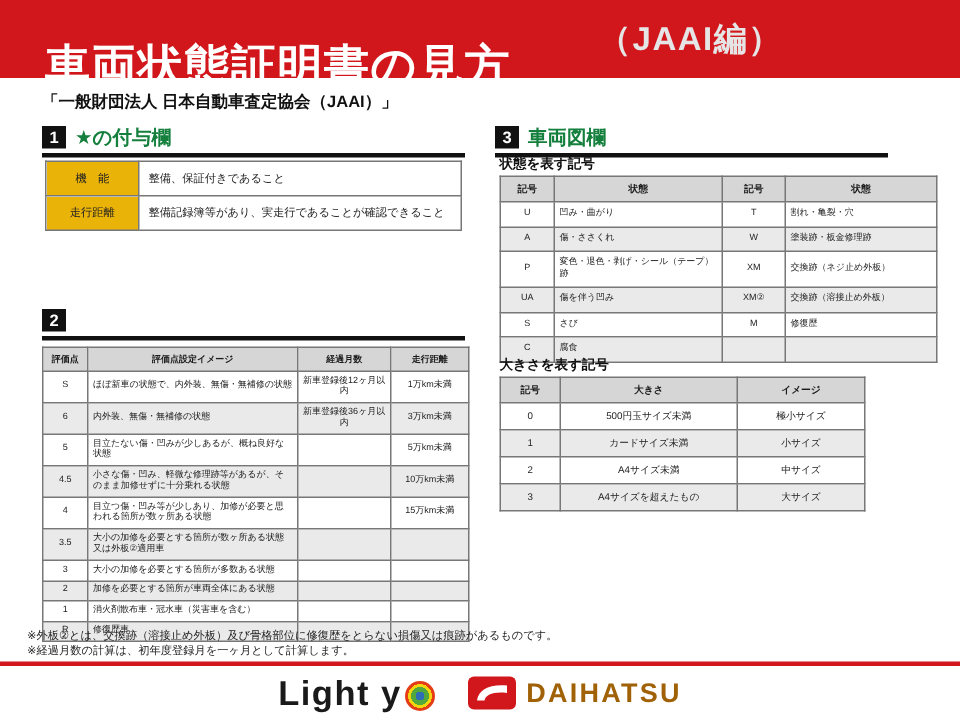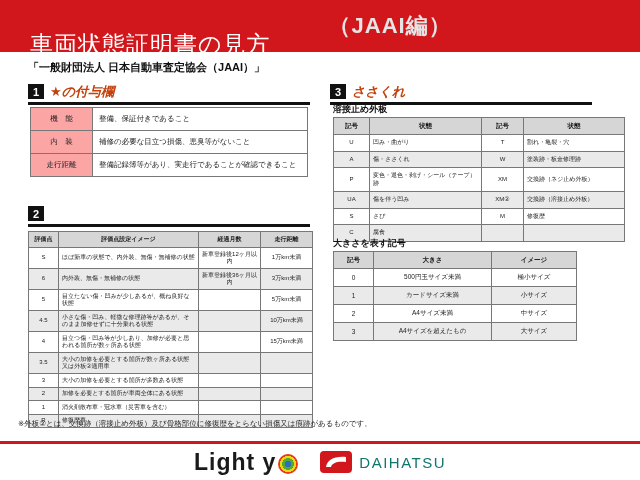--- a/index.html
+++ b/index.html
@@ -2,43 +2,43 @@
 <html><head>
 <meta charset="utf-8">
 <style>
   html,body{margin:0;padding:0;}
   body{width:640px;height:480px;background:#ffffff;position:relative;overflow:hidden;
        font-family:"Liberation Sans","DejaVu Sans",sans-serif;color:#1a1a1a;}
 
   
   .header-bar{position:absolute;left:0;top:0;width:640px;height:52px;background:#d2171c;
               display:flex;align-items:center;box-sizing:border-box;padding:0 20px 0 30px;}
-  .header-title{color:#fff;font-size:23px;font-weight:normal;letter-spacing:1px;margin-top:37px;}
+  .header-title{color:#fff;font-size:30px;font-weight:bold;letter-spacing:1px;margin-top:37px;}
   .header-edition{color:#e5e5e5;font-size:22px;font-weight:bold;margin-left:58px;letter-spacing:1px;}
 
   .subtitle{position:absolute;left:8px;top:60px;font-size:11px;font-weight:bold;color:#111;margin-left:20px;}
 
   
   .sec-header{position:absolute;display:flex;align-items:flex-end;gap:6px;
               border-bottom:3px solid #111;padding-bottom:3px;box-sizing:border-box;}
   .sec-num{min-width:16px;height:15px;background:#111;color:#fff;font-size:11px;font-weight:bold;
            display:flex;align-items:center;justify-content:center;}
-  .sec-title{font-size:13px;font-weight:bold;color:#c2410c;line-height:15px;font-style:italic;}
+  .sec-title{font-size:13px;font-weight:bold;color:#15803d;line-height:15px;}
   #sec1-header{left:28px;top:84px;width:282px;}
   #sec3-header{left:330px;top:84px;width:262px;}
   #sec2-header{left:28px;top:206px;width:282px;}
 
   table{border-collapse:collapse;table-layout:fixed;position:absolute;}
   th,td{border:1px solid #777;box-sizing:border-box;overflow:hidden;}
   th{background:#d6d6d6;font-weight:bold;}
 
   
   .t1{left:30px;top:107px;width:278px;}
   .t1 td{font-size:7.5px;padding:6px 6px;color:#222;}
-  .t1 td:first-child{background:#fca5a5;text-align:center;}
+  .t1 td:first-child{background:#eab308;text-align:center;}
 
   
   .t2{left:28px;top:231px;width:284px;}
   .t2 th{font-size:6px;padding:3px 2px;text-align:center;}
   .t2 td{font-size:6px;line-height:7.5px;padding:2.5px 3px;color:#222;}
   .t2 td:nth-child(1),.t2 td:nth-child(3),.t2 td:nth-child(4){text-align:center;}
   .t2 tbody tr:nth-child(even){background:#eaeaea;}
 
   
   .t3{left:333px;top:117px;width:292px;}
@@ -62,21 +62,21 @@
   .red-line{position:absolute;left:0;top:441px;width:640px;height:3px;background:#d2171c;}
 
   
   .footer{position:absolute;left:0;top:447px;width:640px;height:30px;
           display:flex;align-items:center;justify-content:center;gap:20px;}
   .slogan{display:flex;align-items:center;font-size:23px;font-weight:bold;color:#1a1a1a;letter-spacing:1px;}
   .slogan-o{width:20px;height:20px;border-radius:50%;margin:3px 2px 0 2px;
             background:radial-gradient(circle,#2f6db5 0 3px,#52a83b 3px 6px,#f2d50f 6px 8px,#e43c17 8px 10px);}
   .daihatsu{display:flex;align-items:center;gap:7px;}
   .d-mark{width:32px;height:22px;background:#d2171c;border-radius:4px;display:flex;align-items:center;justify-content:center;}
-  .d-text{color:#0f766e;font-size:15px;font-weight:normal;letter-spacing:1.5px;}
+  .d-text{color:#a16207;font-size:18px;font-weight:bold;letter-spacing:1.5px;}
 </style>
 </head>
 <body>
 
 <div class="header-bar">
   <span class="header-title">車両状態証明書の見方</span>
   <span class="header-edition">（JAAI編）</span>
 </div>
 
 <div class="subtitle">「一般財団法人 日本自動車査定協会（JAAI）」</div>
@@ -87,24 +87,20 @@
 </div>
 <table class="t1">
   <colgroup>
       <col style="width:62px">
       <col>
     </colgroup>
   <tbody>
       <tr>
         <td>機　能</td>
         <td>整備、保証付きであること</td>
-      </tr>
-      <tr>
-        <td>内　装</td>
-        <td>補修の必要な目立つ損傷、悪臭等がないこと</td>
       </tr>
       <tr>
         <td>走行距離</td>
         <td>整備記録簿等があり、実走行であることが確認できること</td>
       </tr>
     </tbody>
 </table>
 
 <div class="sec-header" id="sec2-header">
   <span class="sec-num">2</span>
@@ -183,23 +179,23 @@
         <td>R</td>
         <td>修復歴車</td>
         <td></td>
         <td></td>
       </tr>
     </tbody>
 </table>
 
 <div class="sec-header" id="sec3-header">
   <span class="sec-num">3</span>
-  <span class="sec-title">ささくれ</span>
-</div>
-<div class="sub-label" id="state-label">溶接止め外板</div>
+  <span class="sec-title">車両図欄</span>
+</div>
+<div class="sub-label" id="state-label">状態を表す記号</div>
 <table class="t3">
   <colgroup>
       <col style="width:36px">
       <col style="width:112px">
       <col style="width:42px">
       <col>
     </colgroup>
   <thead>
       <tr>
         <th>記号</th>
@@ -281,20 +277,21 @@
       <tr>
         <td>3</td>
         <td>A4サイズを超えたもの</td>
         <td>大サイズ</td>
       </tr>
     </tbody>
 </table>
 
 <div class="footnotes">
   <div>※外板②とは、交換跡（溶接止め外板）及び骨格部位に修復歴をとらない損傷又は痕跡があるものです。</div>
+  <div>※経過月数の計算は、初年度登録月を一ヶ月として計算します。</div>
 </div>
 
 <div class="red-line"></div>
 
 <div class="footer">
   <div class="slogan">
     <span>Light y</span>
     <span class="slogan-o"></span>
   </div>
   <div class="daihatsu">

